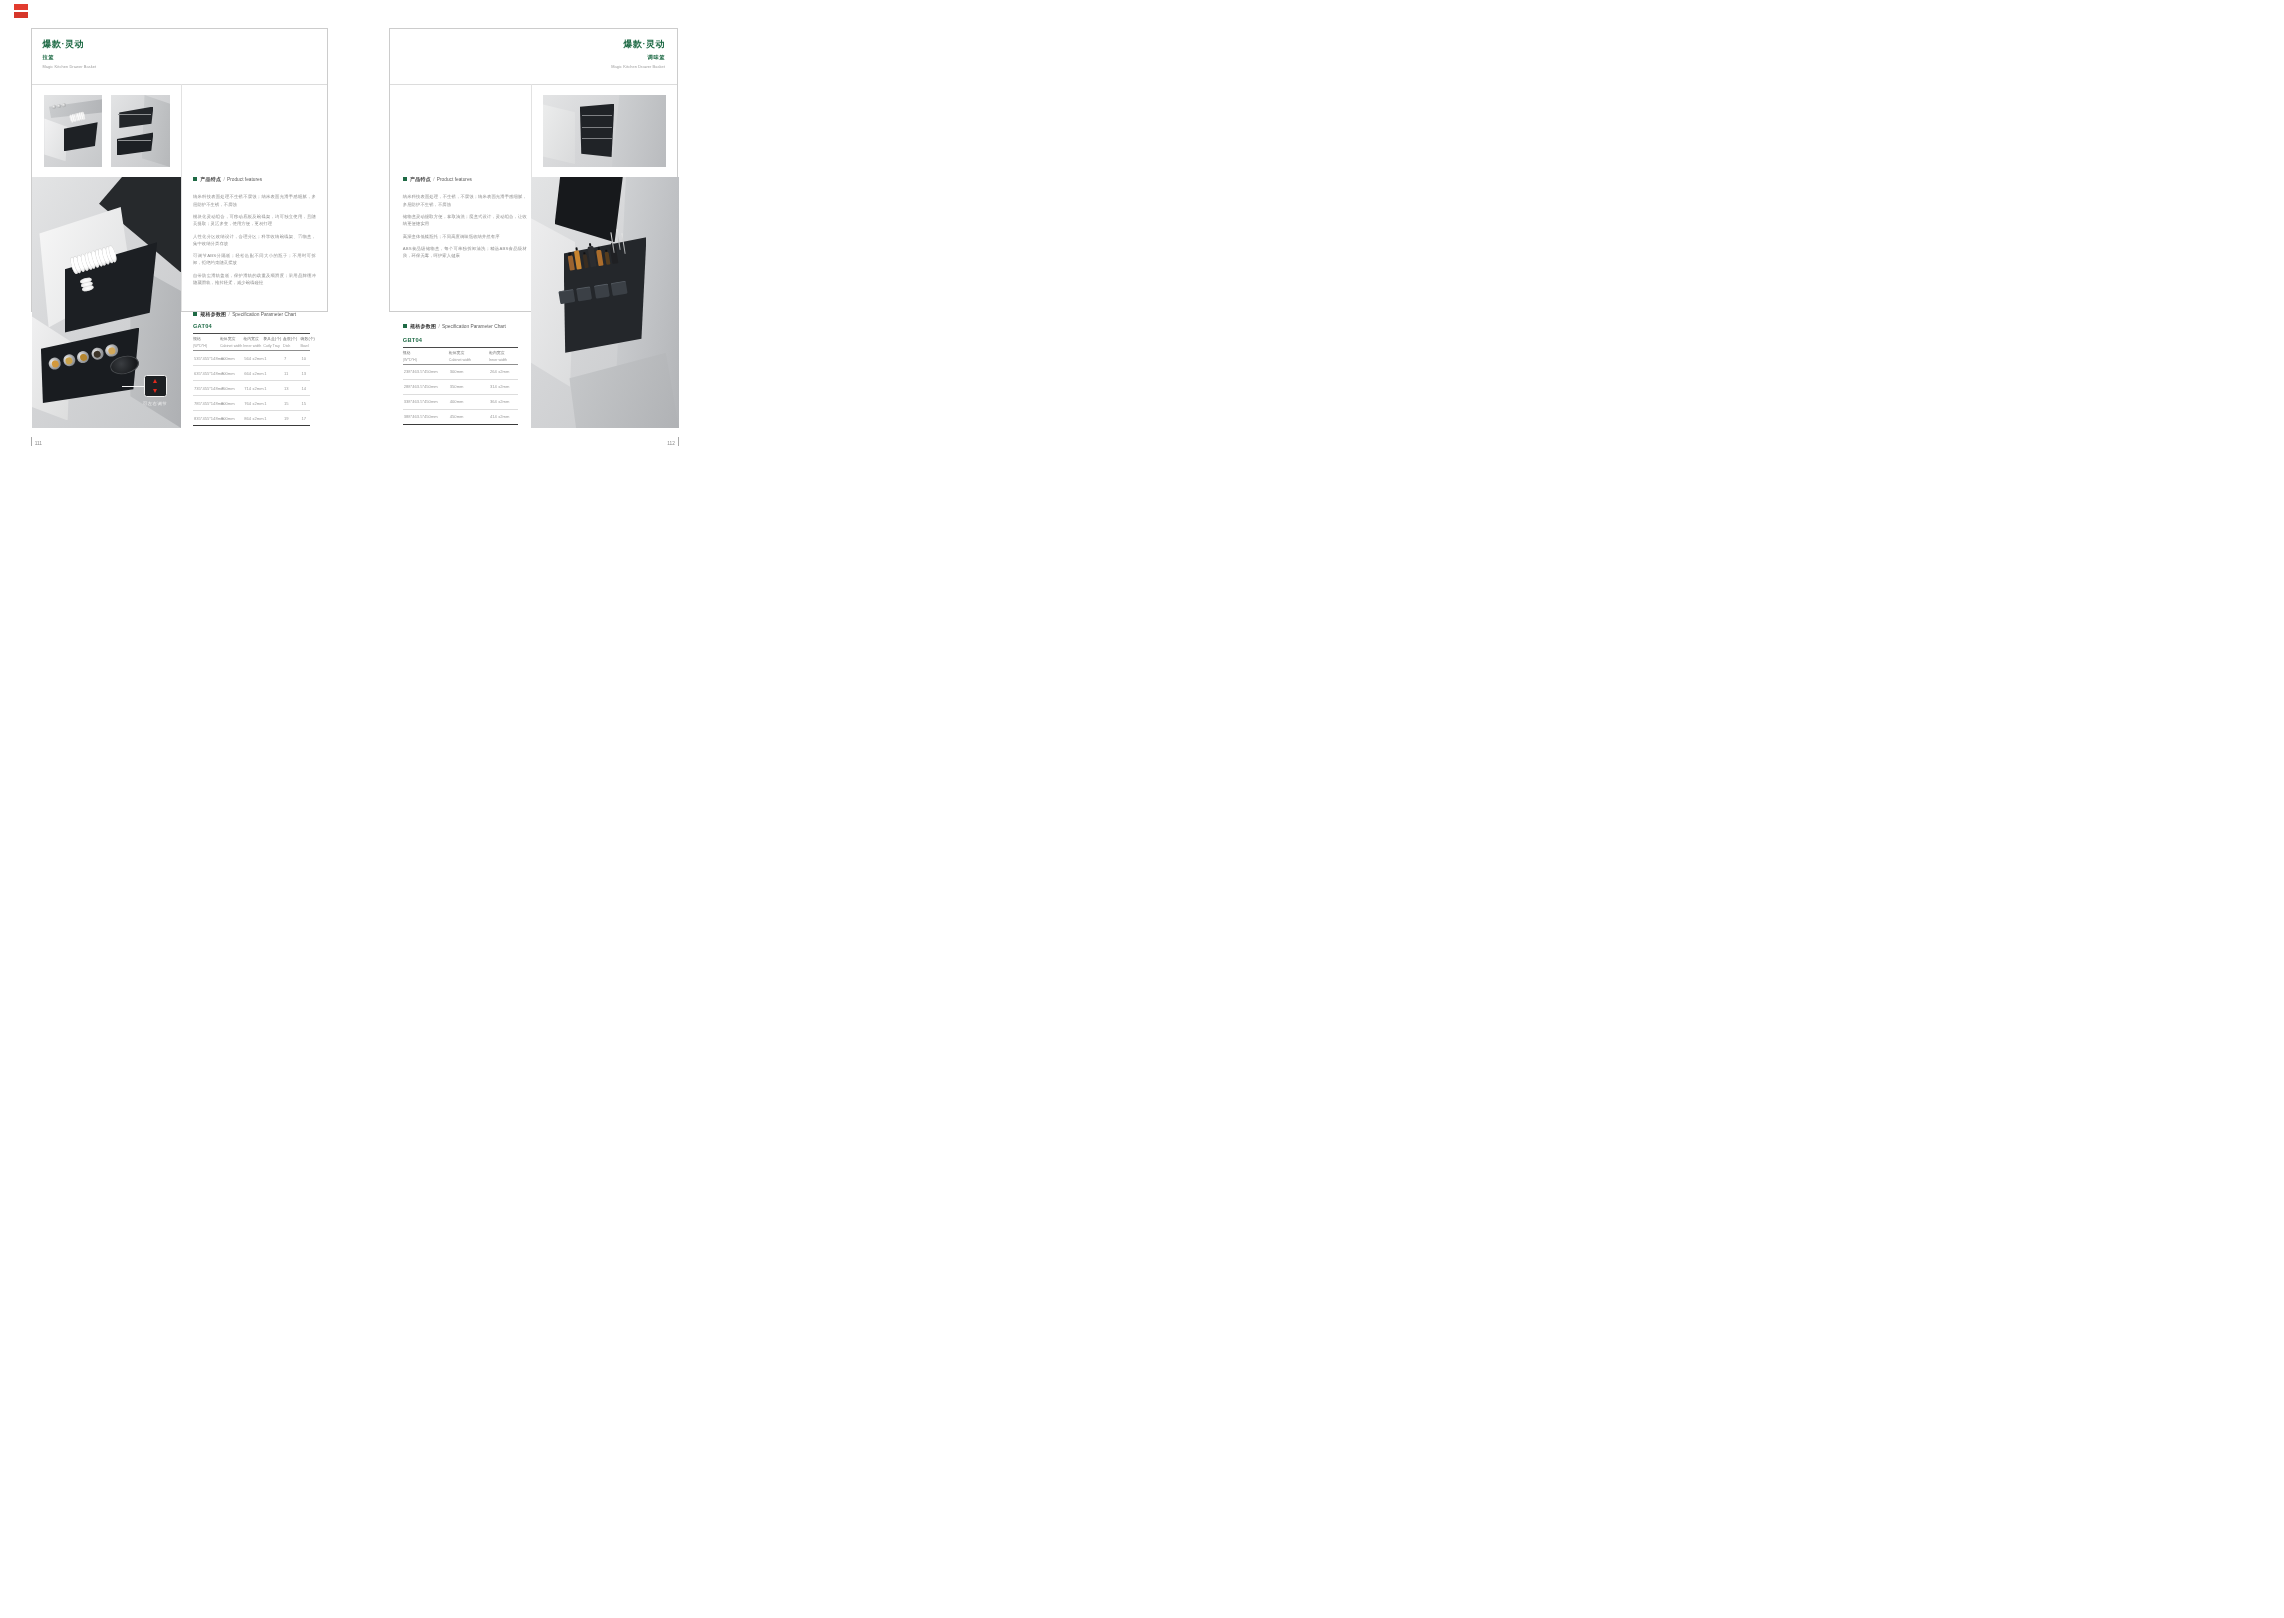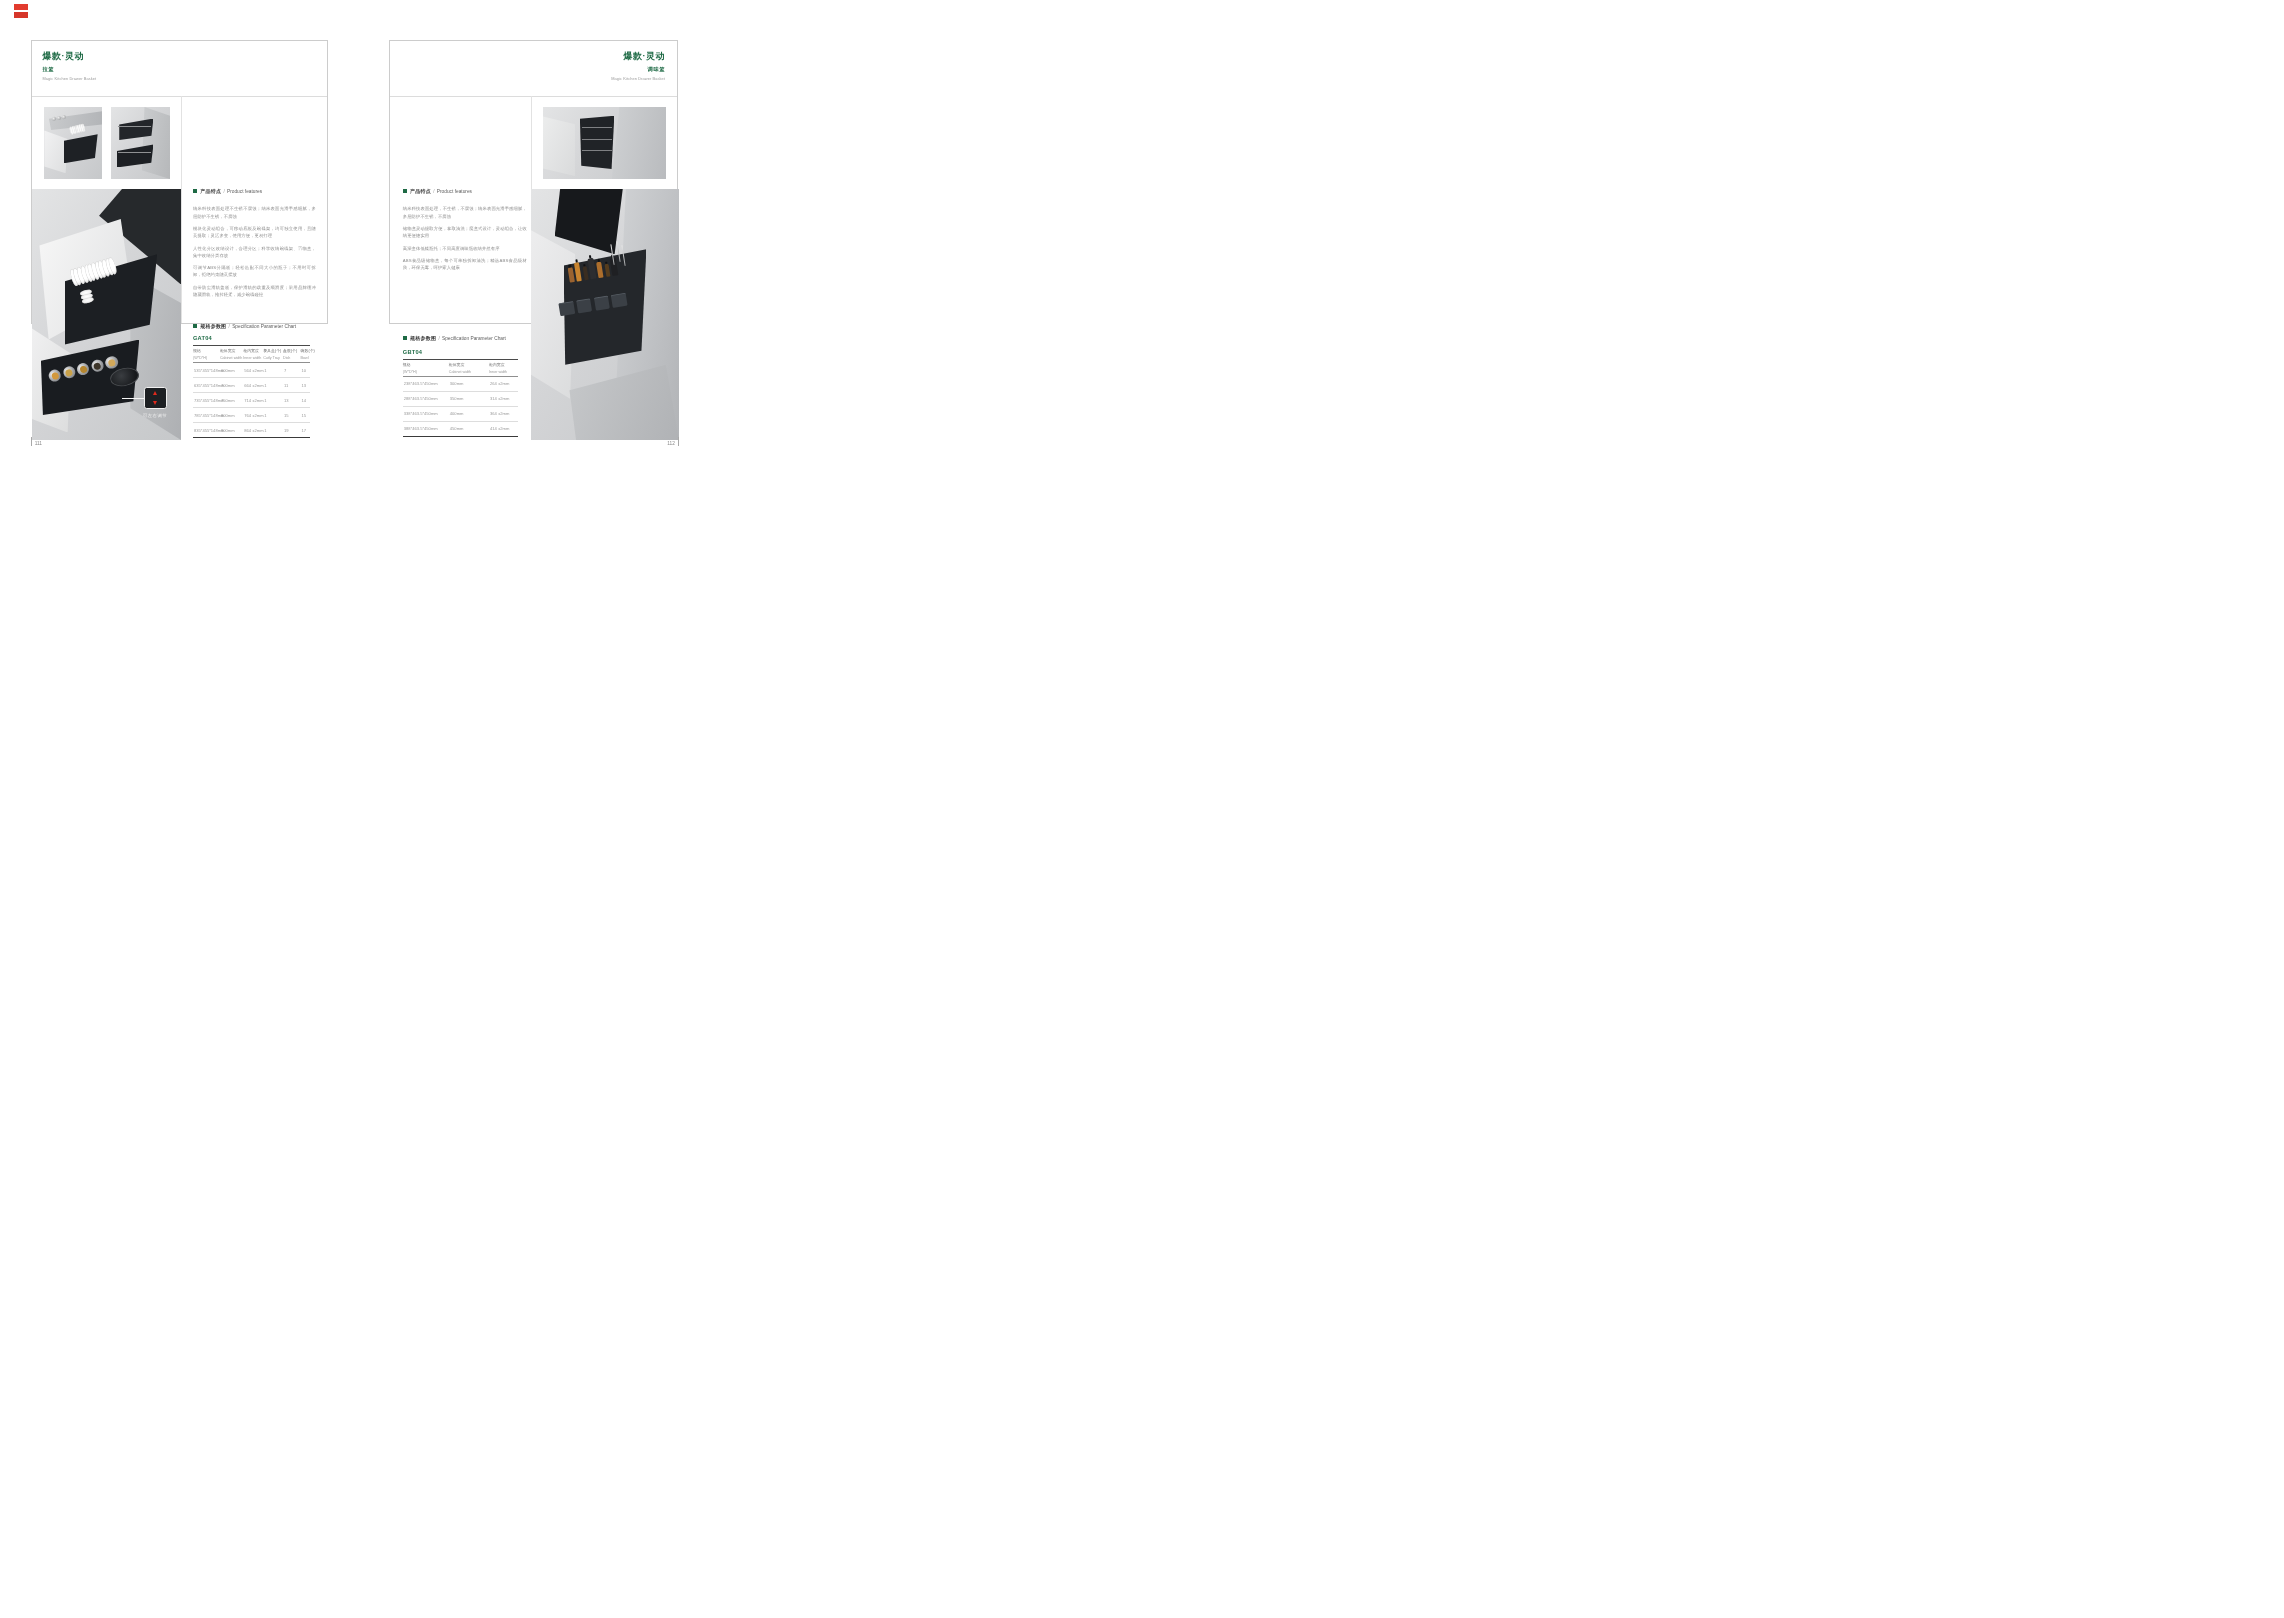--- a/index.html
+++ b/index.html
@@ -5,21 +5,21 @@
   html,body{margin:0;padding:0;background:#ffffff;}
   body{font-family:"Liberation Sans", sans-serif; -webkit-font-smoothing:antialiased;}
   .canvas{position:relative;width:706px;height:460px;background:#fff;overflow:hidden;}
 
   
   .corner-mark{position:absolute;background:#e23b2e;}
   .corner-mark.m1{left:13.7px;top:3.7px;width:14.6px;height:6.4px;}
   .corner-mark.m2{left:13.7px;top:12px;width:14.6px;height:6.4px;background:#d6362a;}
 
   
-  .page{position:absolute;top:40px;height:284px;border:0.5px solid #cccccc;background:#fff;box-sizing:border-box;}
+  .page{position:absolute;top:28px;height:284px;border:0.5px solid #cccccc;background:#fff;box-sizing:border-box;}
   .page-left{left:31px;width:297px;}
   .page-right{left:389px;width:289px;}
   .header-rule{position:absolute;left:0;right:0;top:55px;border-top:0.5px solid #dcdcdc;}
   .v-divider{position:absolute;top:55px;bottom:0;width:0.5px;background:#e2e2e2;}
 
   
   .page-header{position:absolute;top:9px;}
   .page-left .page-header{left:10.5px;text-align:left;}
   .page-right .page-header{right:12px;text-align:right;}
   .title{font-size:9px;line-height:12px;font-weight:600;color:#1e6a45;letter-spacing:0.5px;margin:0;}

